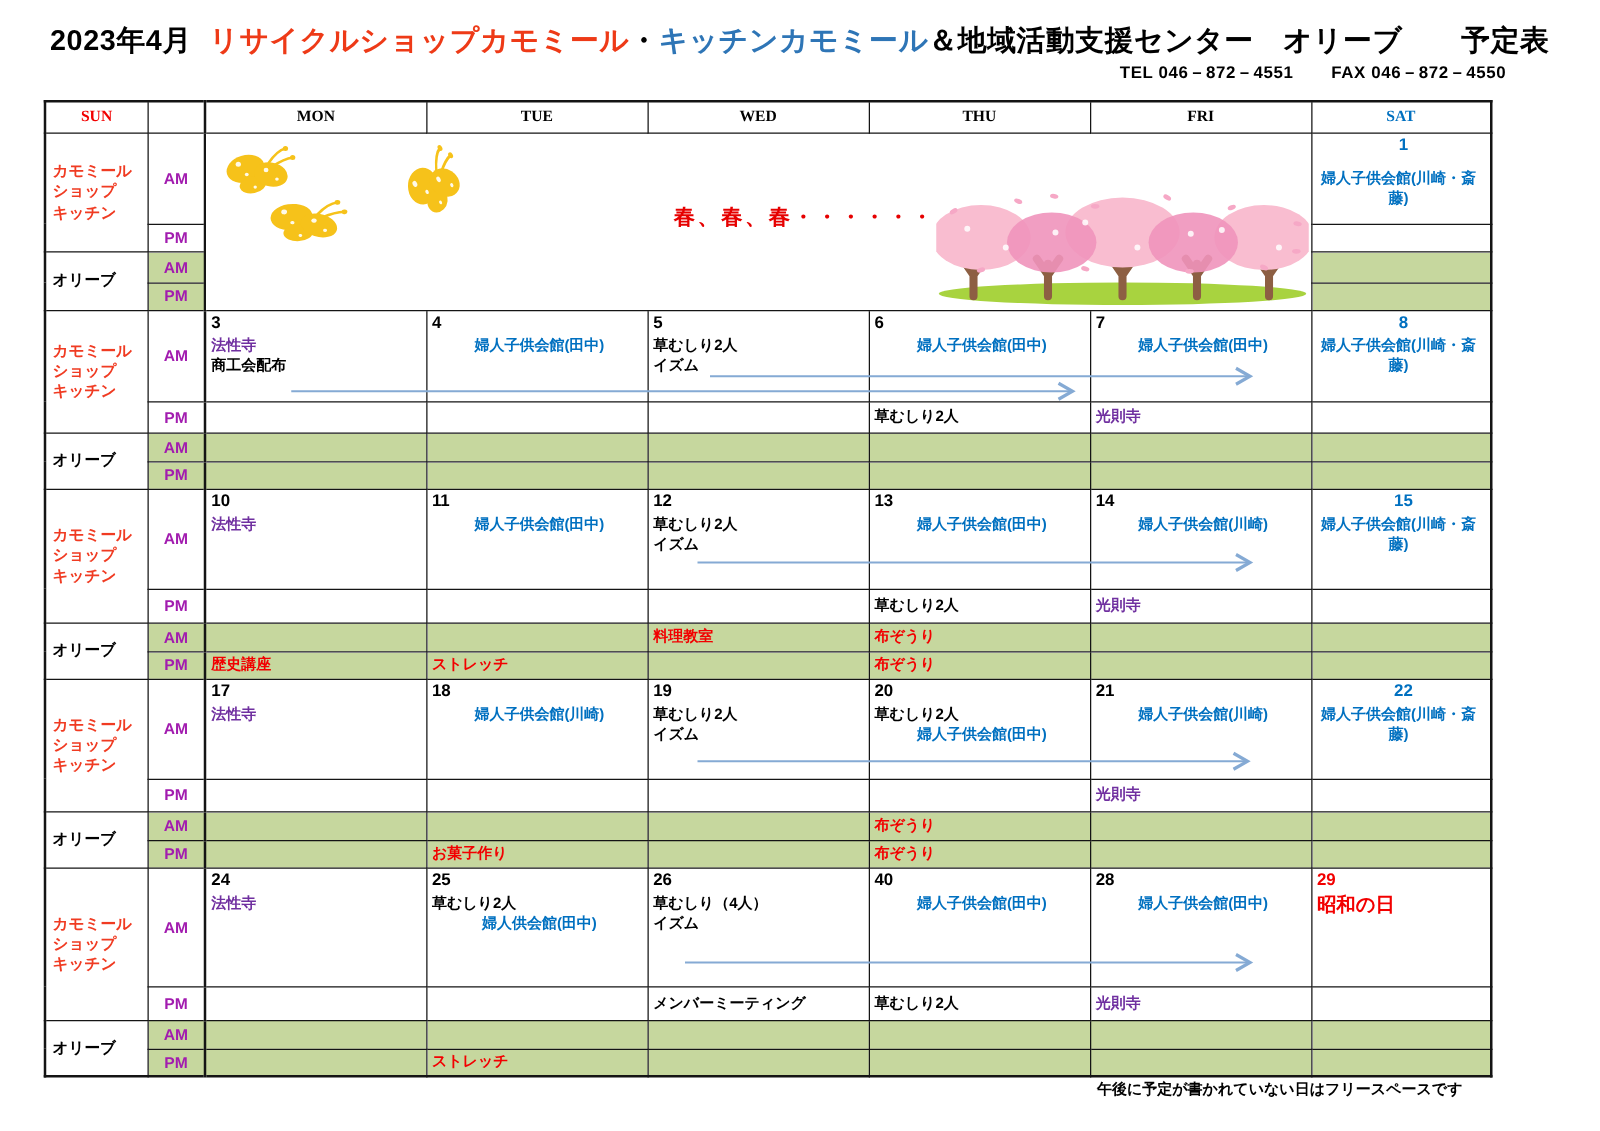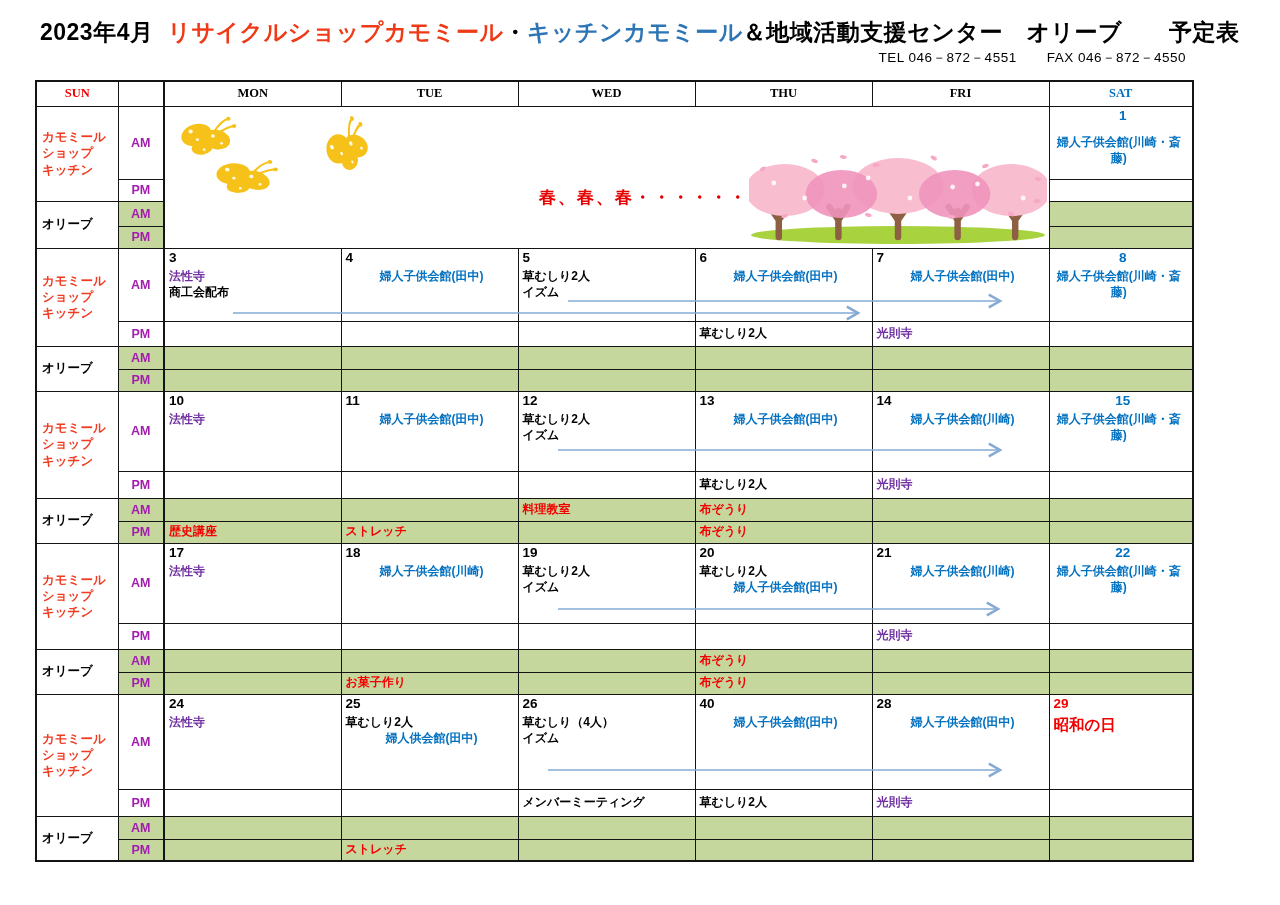--- a/index.html
+++ b/index.html
@@ -4,21 +4,21 @@
 <style>
   html,body{margin:0;padding:0;background:#fff;}
   body{font-family:"Liberation Sans","DejaVu Sans",sans-serif;}
   #page{position:relative;width:1280px;height:905px;background:#fff;overflow:hidden;}
 
   
   .title{position:absolute;top:17px;left:40px;font-size:23px;font-weight:bold;letter-spacing:.5px;white-space:nowrap;}
   .title .t-red{color:#ee3a17;}
   .title .t-blue{color:#2e75b6;}
   .title .t-sp{display:inline-block;width:14px;}
-  .contact{position:absolute;top:49px;left:29px;width:1157px;text-align:right;font-size:13.5px;font-weight:normal;letter-spacing:.5px;}
+  .contact{position:absolute;top:49px;left:48px;width:1157px;text-align:right;font-size:13.5px;font-weight:bold;letter-spacing:.5px;}
   .contact .tel{margin-right:30px;}
   .footnote{position:absolute;top:863px;left:35px;width:1157px;text-align:right;font-size:12px;font-weight:bold;padding-right:22px;box-sizing:border-box;}
 
   
   table#cal{position:absolute;top:80px;left:35px;width:1157px;border-collapse:collapse;table-layout:fixed;border:2px solid #141414;}
   #cal th,#cal td{border:1.5px solid #141414;padding:0;margin:0;overflow:hidden;}
   #cal .thickL{border-left:2.5px solid #141414;}
   #cal thead tr{height:25px;}
   #cal th{font-size:12.5px;font-weight:bold;text-align:center;vertical-align:middle;background:#fff;font-family:Liberation Serif, serif;}
 
@@ -41,21 +41,21 @@
   .cell .date{font-weight:bold;font-size:13.5px;line-height:1.1;padding:2px 0 0 4px;}
   .cell .line{font-weight:bold;font-size:12px;line-height:1.32;padding-left:4px;white-space:normal;}
   .cell.am .date{margin-bottom:4px;}
   .cell.pm,.cell.oam,.cell.opm{vertical-align:middle;}
   .cell .line.big{font-size:15.5px;margin-top:4px;}
   [data-name="cell-w1-sat-am"] .line{margin-top:12px;padding-right:4px;}
   [data-name$="-sat-am"] .line{padding-right:8px;}
 
   
   .decor{position:relative;background:#fff;vertical-align:top;}
-  .spring{position:absolute;left:374px;top:55px;font-size:17px;font-weight:bold;color:#e60000;letter-spacing:2px;white-space:nowrap;margin-top:24px;}
+  .spring{position:absolute;left:374px;top:55px;font-size:17px;font-weight:bold;color:#e60000;letter-spacing:2px;white-space:nowrap;}
   .bfly{position:absolute;}
   .trees{position:absolute;left:584px;top:46px;width:298px;height:92px;}
 
   .overlay{position:absolute;top:0;left:0;width:1280px;height:905px;pointer-events:none;}
 </style>
 </head>
 <body>
 
 <div id="page" data-name="schedule-sheet">
 
@@ -518,13 +518,14 @@
         <path d="M1,1 L8,5 L1,9" fill="none" stroke="#85aad4" stroke-width="1.6"></path>
       </marker>
     </defs>
     <line data-name="continuation-arrow" x1="233" y1="313" x2="858" y2="313" stroke="#85aad4" stroke-width="1.6" marker-end="url(#ah)"></line>
     <line data-name="continuation-arrow" x1="568" y1="301" x2="1000" y2="301" stroke="#85aad4" stroke-width="1.6" marker-end="url(#ah)"></line>
     <line data-name="continuation-arrow" x1="558" y1="450" x2="1000" y2="450" stroke="#85aad4" stroke-width="1.6" marker-end="url(#ah)"></line>
     <line data-name="continuation-arrow" x1="558" y1="609" x2="998" y2="609" stroke="#85aad4" stroke-width="1.6" marker-end="url(#ah)"></line>
     <line data-name="continuation-arrow" x1="548" y1="770" x2="1000" y2="770" stroke="#85aad4" stroke-width="1.6" marker-end="url(#ah)"></line>
   </svg>
 
+  <div class="footnote" data-name="footer-note">午後に予定が書かれていない日はフリースペースです</div>
 </div>
 
 </body></html>

